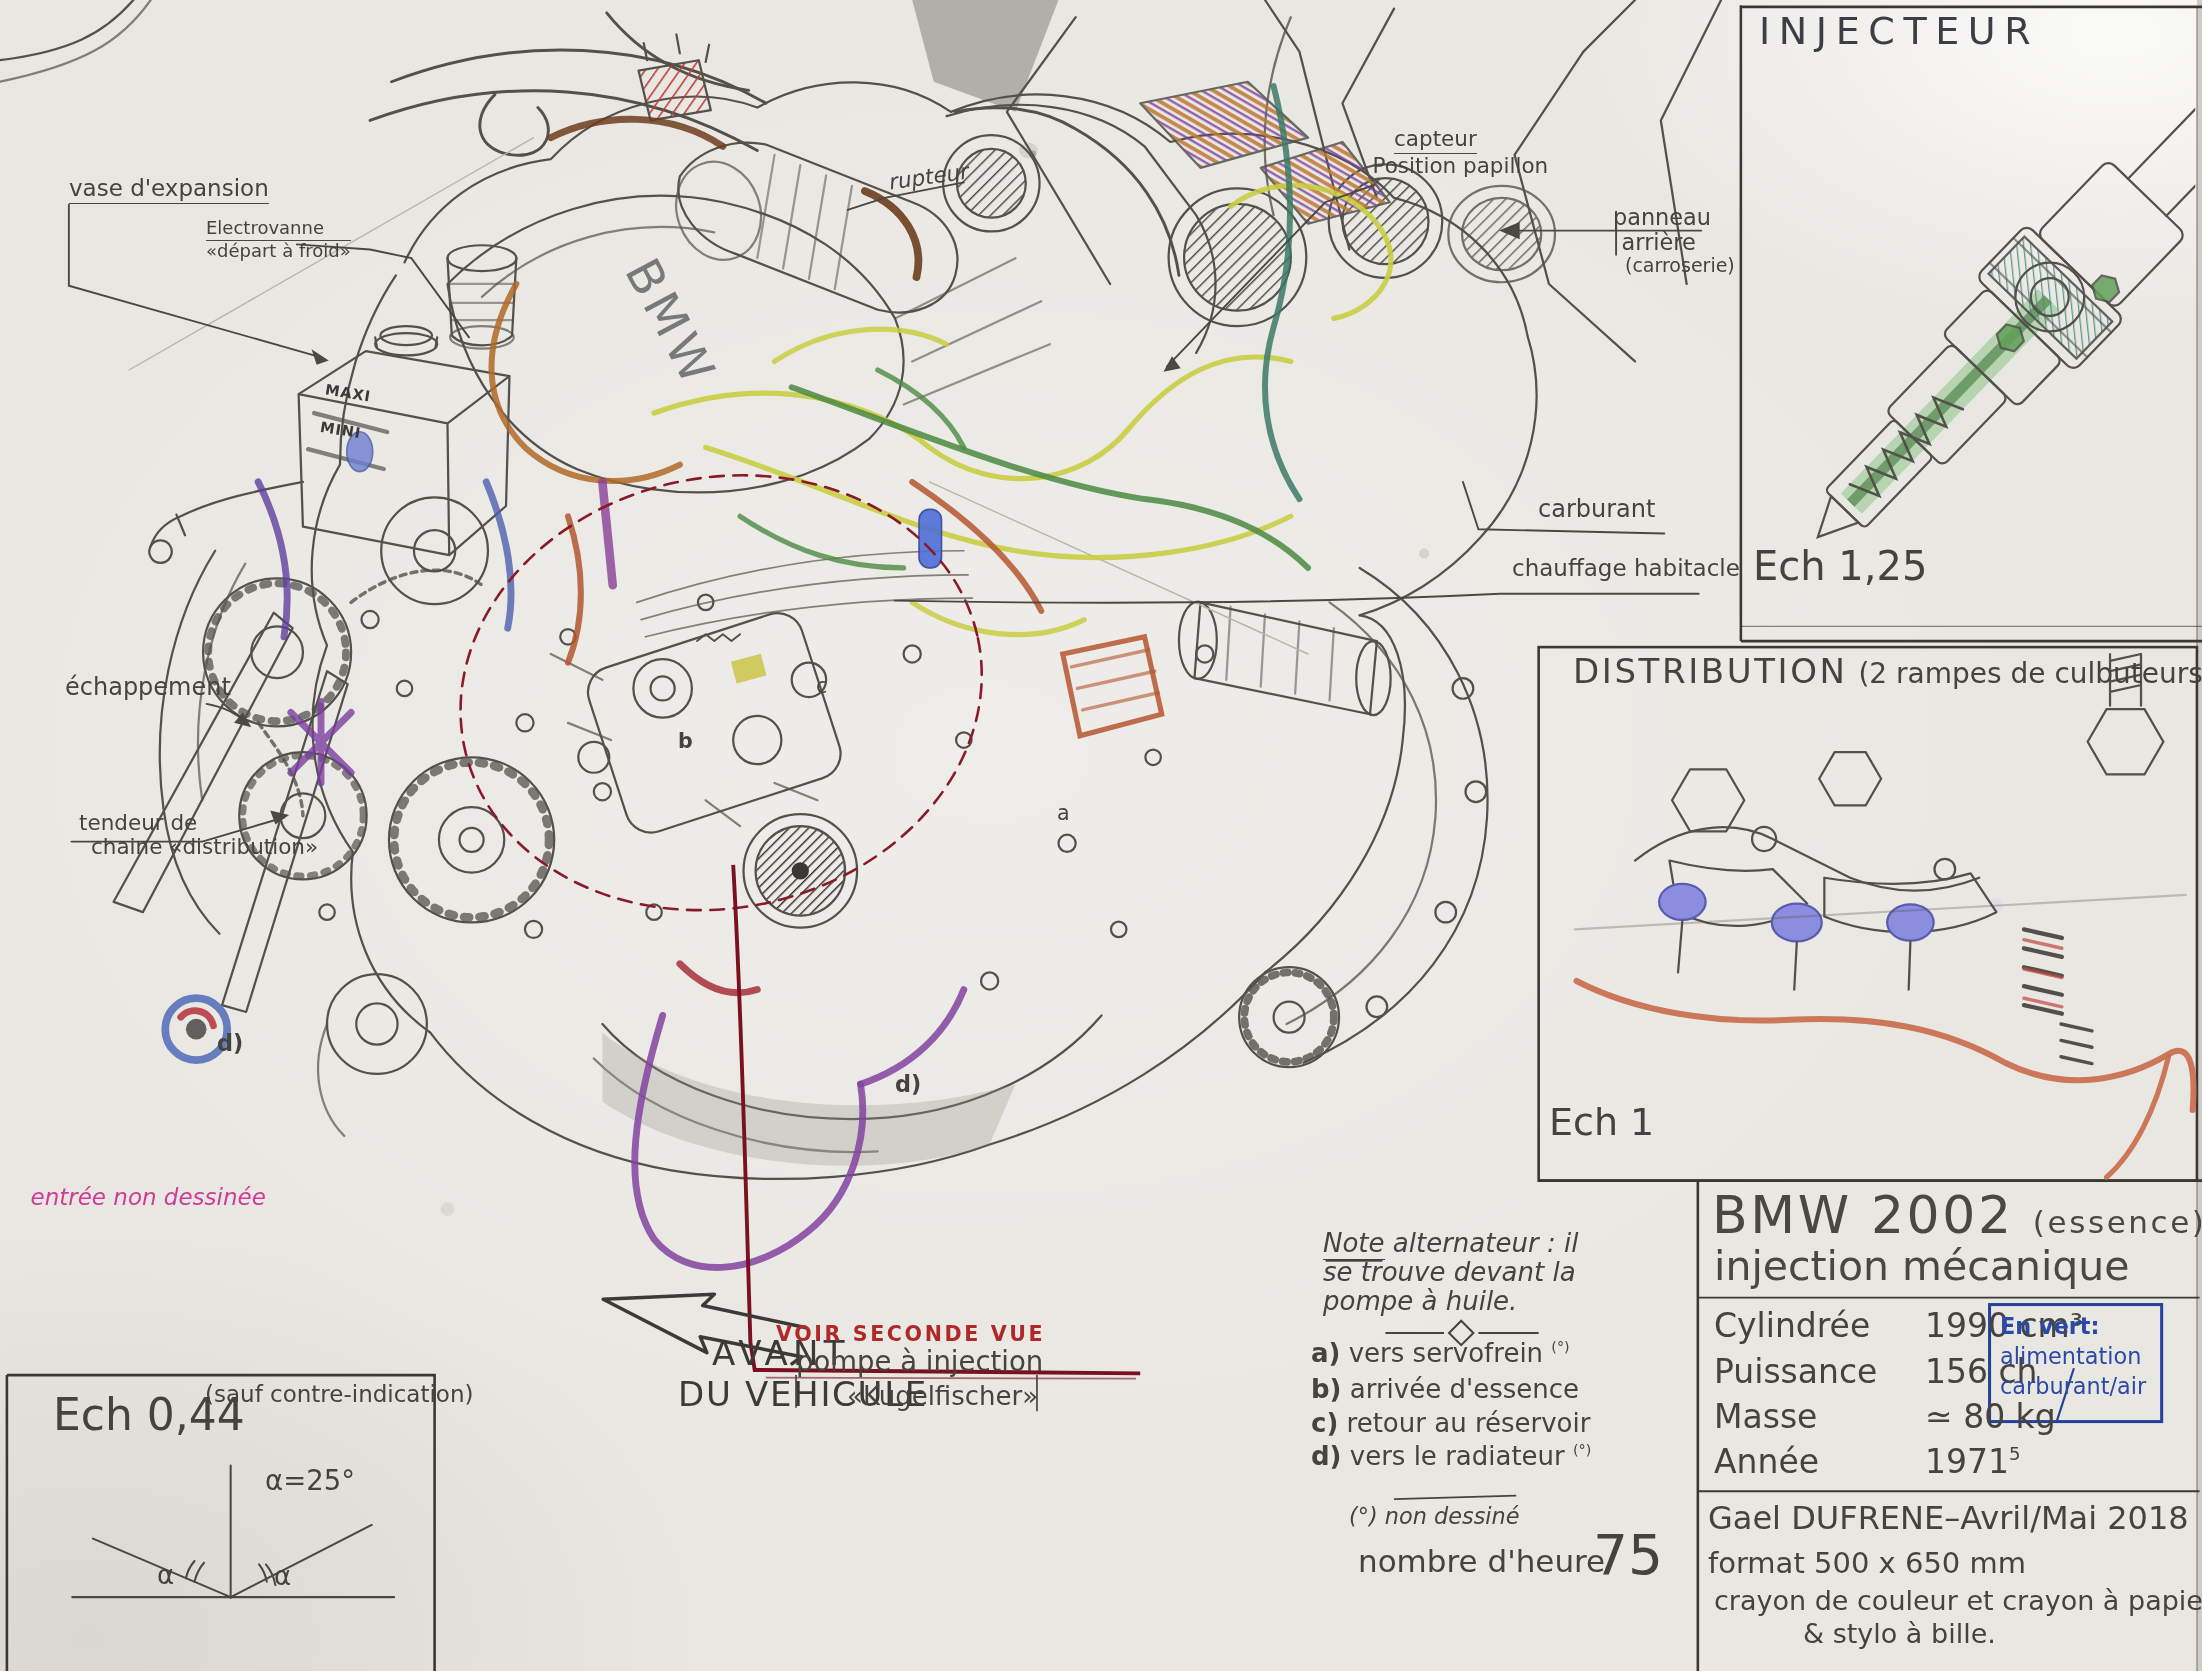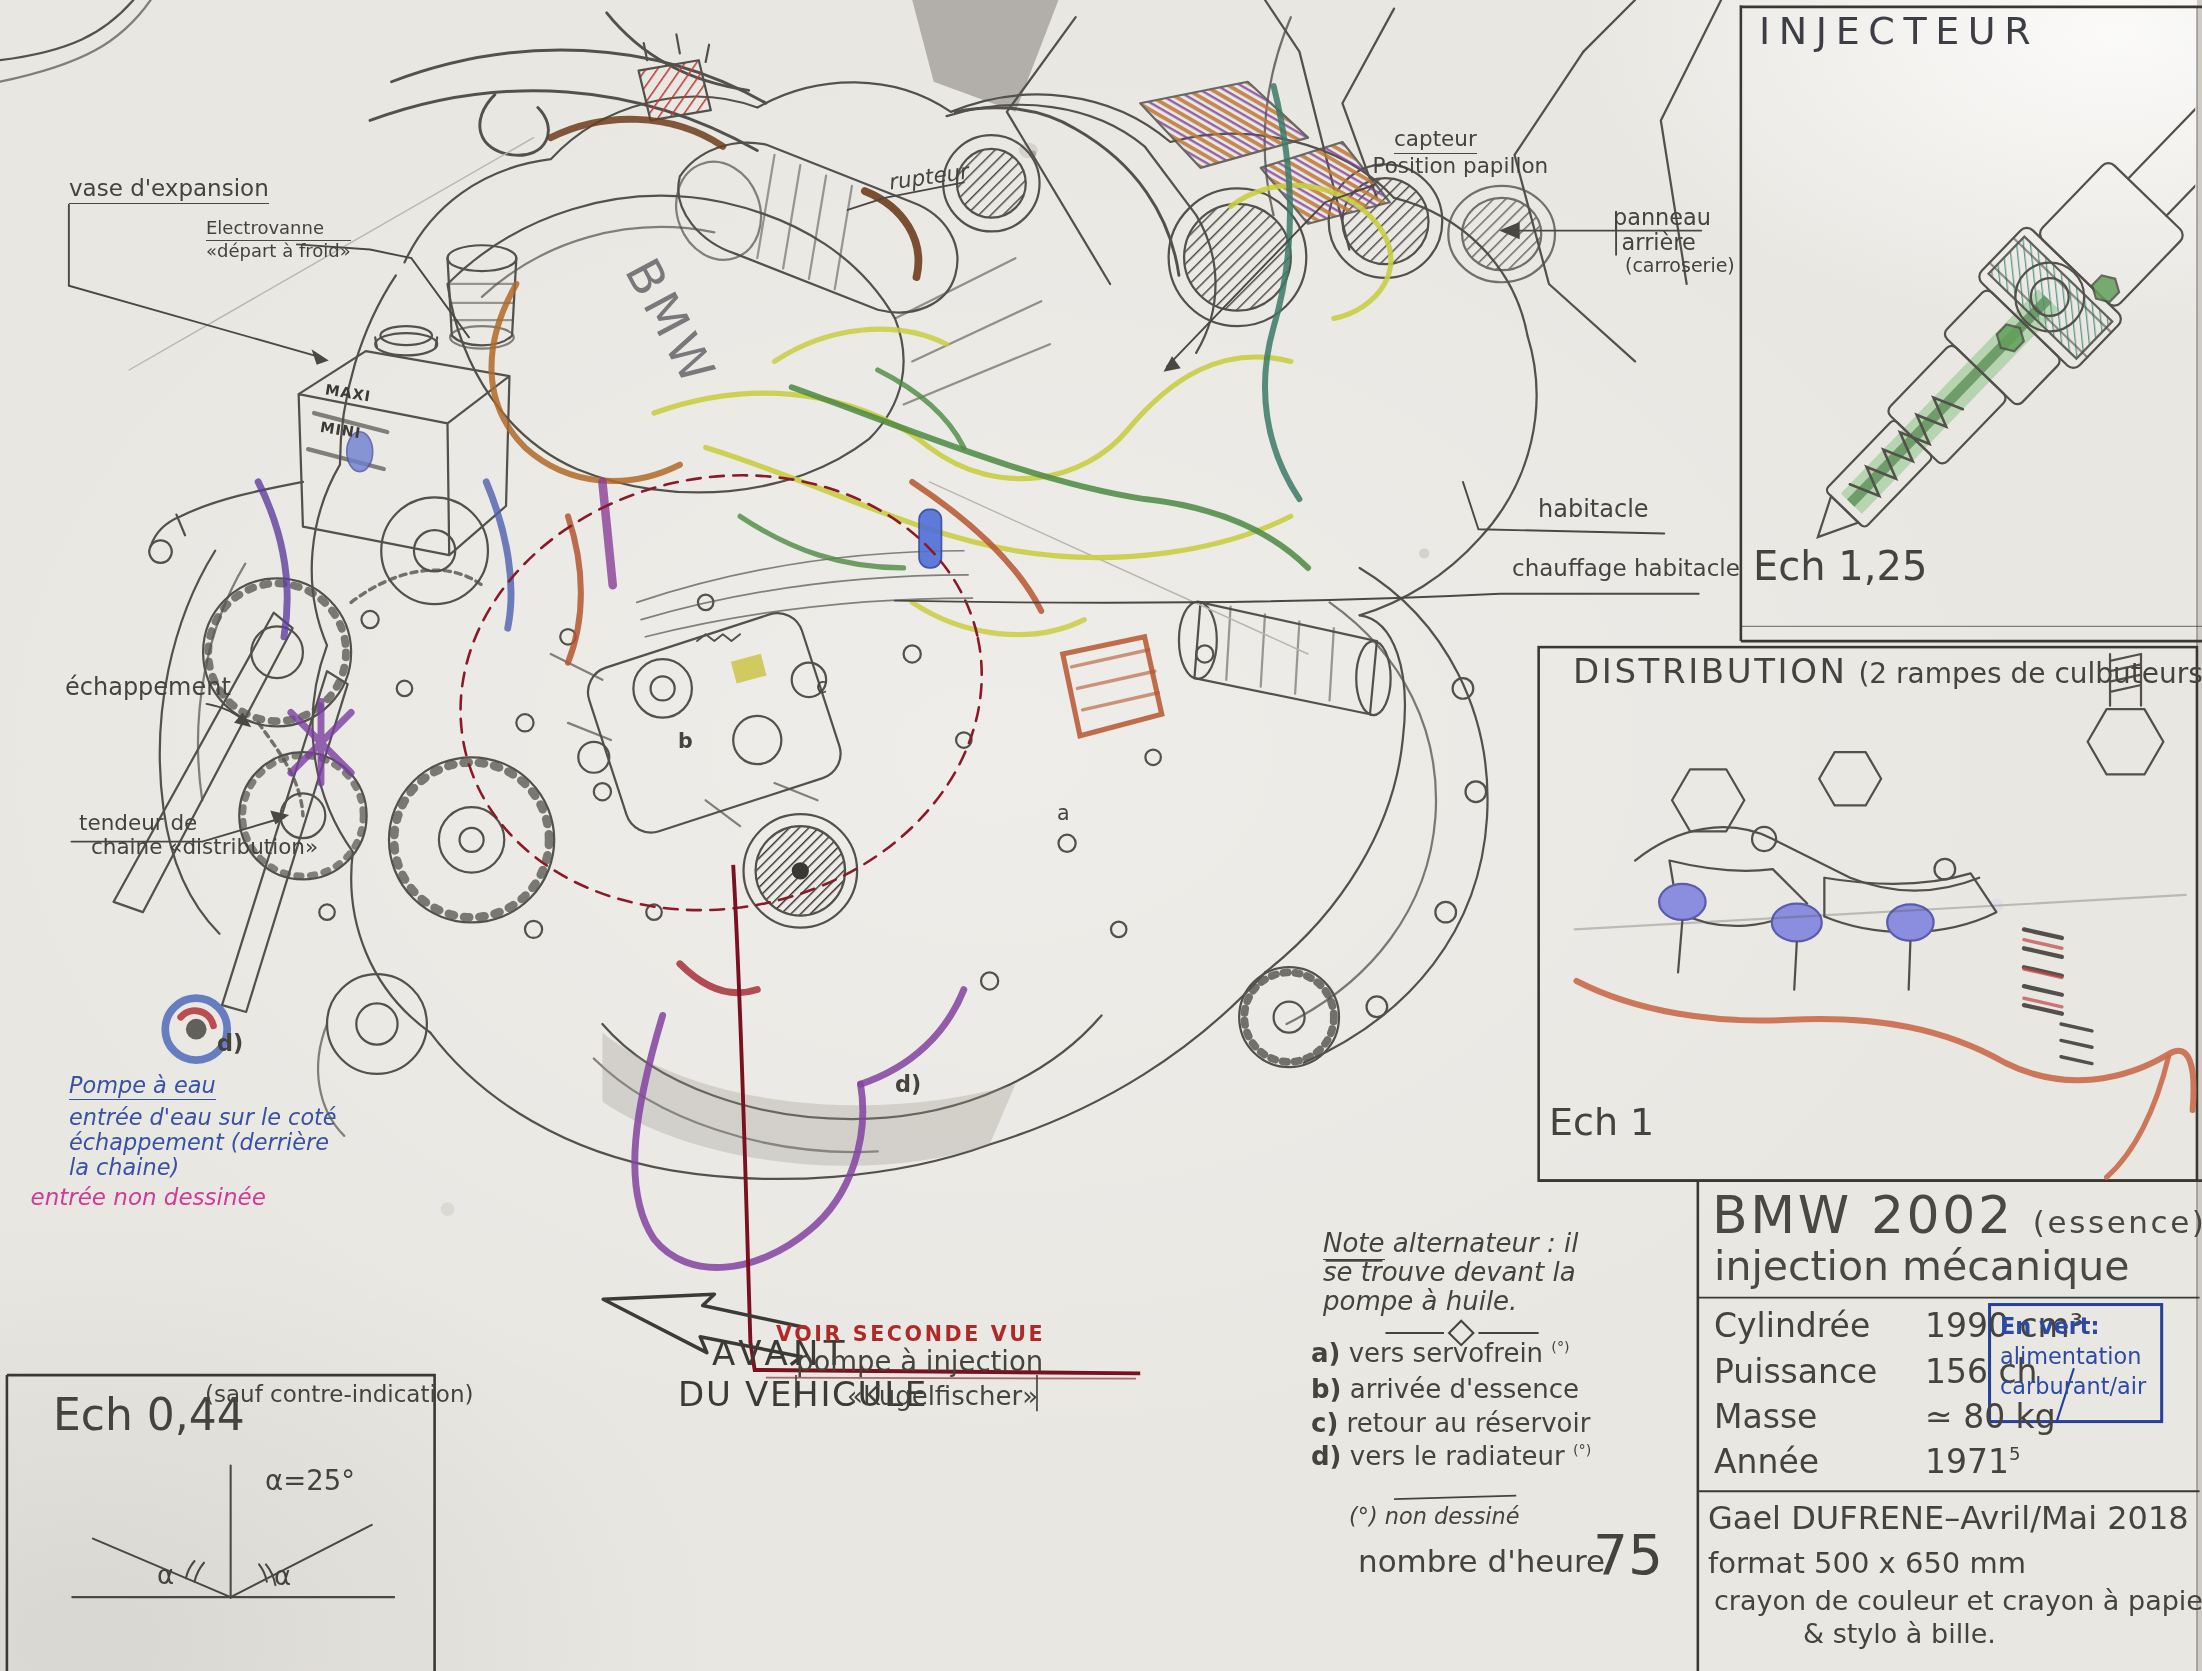--- a/index.html
+++ b/index.html
@@ -339,37 +339,31 @@
   <div class="ul" style="display:inline-block;">capteur</div>
   <div style="margin-left:-21.5px;">Position papillon</div>
 </div>
 
 <div class="lbl" style="left:1613px;top:205px;font-size:22.4px;">
   <div>panneau</div>
   <div style="margin-left:8.6px;">arrière</div>
   <div style="margin-left:12px;font-size:19px;">(carroserie)</div>
 </div>
 
-<div class="lbl" style="left:1538px;top:496px;font-size:24px;">habitacle</div>
+<div class="lbl" style="left:1538px;top:496px;font-size:24px;">carburant</div>
 
 <div class="lbl" style="left:1512px;top:556px;font-size:23px;text-align:right;">chauffage habitacle</div>
 
 <div class="lbl" style="left:65px;top:674px;font-size:24px;">échappement</div>
 
 <div class="lbl" style="left:79px;top:811px;font-size:21.5px;">
   <div>tendeur de</div>
   <div style="margin-left:12px;">chaine «distribution»</div>
 </div>
 
-<div class="lbl blue cur" style="left:69px;top:1073px;font-size:22.4px;">
-  <div style="border-bottom:1.7px solid #3752a3;display:inline-block;padding-bottom:0.9px;">Pompe à eau</div>
-  <div style="margin-top:5.2px;">entrée d'eau sur le coté</div>
-  <div>échappement (derrière</div>
-  <div>la chaine)</div>
-</div>
 <div class="lbl pink cur" style="left:15.5px;top:1185px;font-size:23px;margin-left:15px;">entrée non dessinée</div>
 
 <div class="lbl" style="left:712px;top:1334px;font-size:34px;letter-spacing:5.2px;color:#3c3a37;">AVANT</div>
 <div class="lbl" style="left:678px;top:1375px;font-size:34px;letter-spacing:1.7px;color:#3c3a37;">DU VEHICULE</div>
 
 <div class="lbl red" style="left:776px;top:1323px;font-size:20.6px;letter-spacing:2.6px;font-weight:bold;">VOIR SECONDE VUE</div>
 <div class="lbl" style="left:796px;top:1346px;font-size:27.5px;">pompe à injection</div>
 <div class="lbl" style="left:847px;top:1382px;font-size:26px;">«Kugelfischer»</div>
 
 <div class="lbl" style="left:217px;top:1031px;font-size:22.4px;font-weight:bold;">d)</div>

